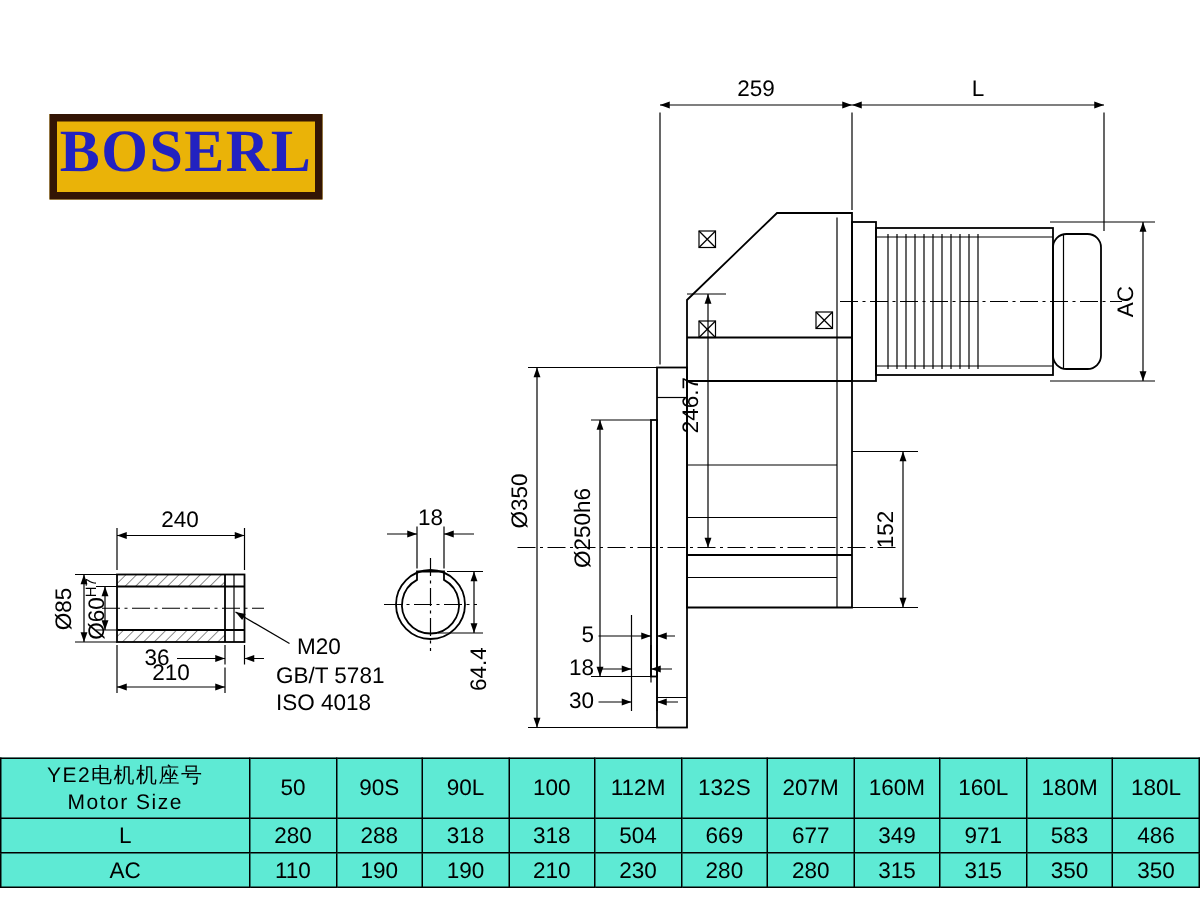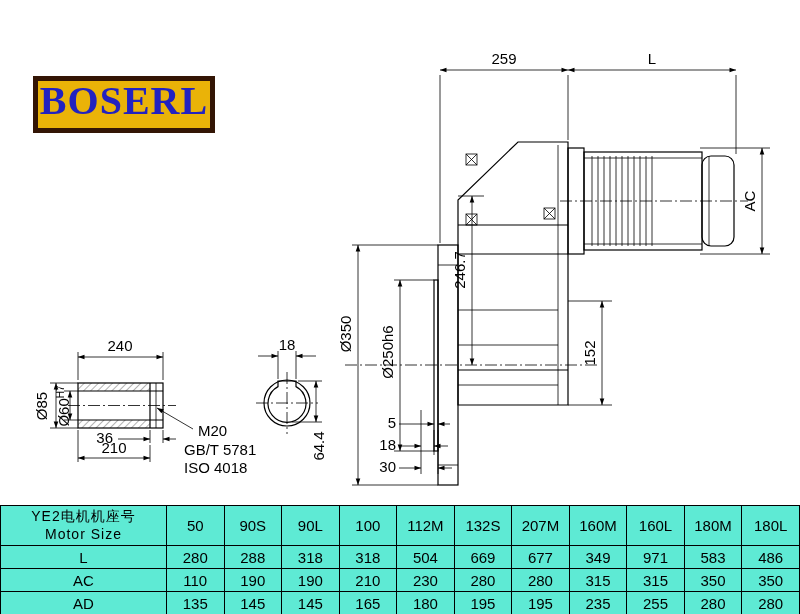--- a/index.html
+++ b/index.html
@@ -282,30 +282,16 @@
           <td>190</td>
           <td>210</td>
           <td>230</td>
           <td>280</td>
           <td>280</td>
           <td>315</td>
           <td>315</td>
           <td>350</td>
           <td>350</td>
         </tr>
-        <tr>
-          <th>AD</th>
-          <td>135</td>
-          <td>145</td>
-          <td>145</td>
-          <td>165</td>
-          <td>180</td>
-          <td>195</td>
-          <td>195</td>
-          <td>235</td>
-          <td>255</td>
-          <td>280</td>
-          <td>280</td>
-        </tr>
       </tbody>
   </table>
 
 </div>
 
 </body></html>

